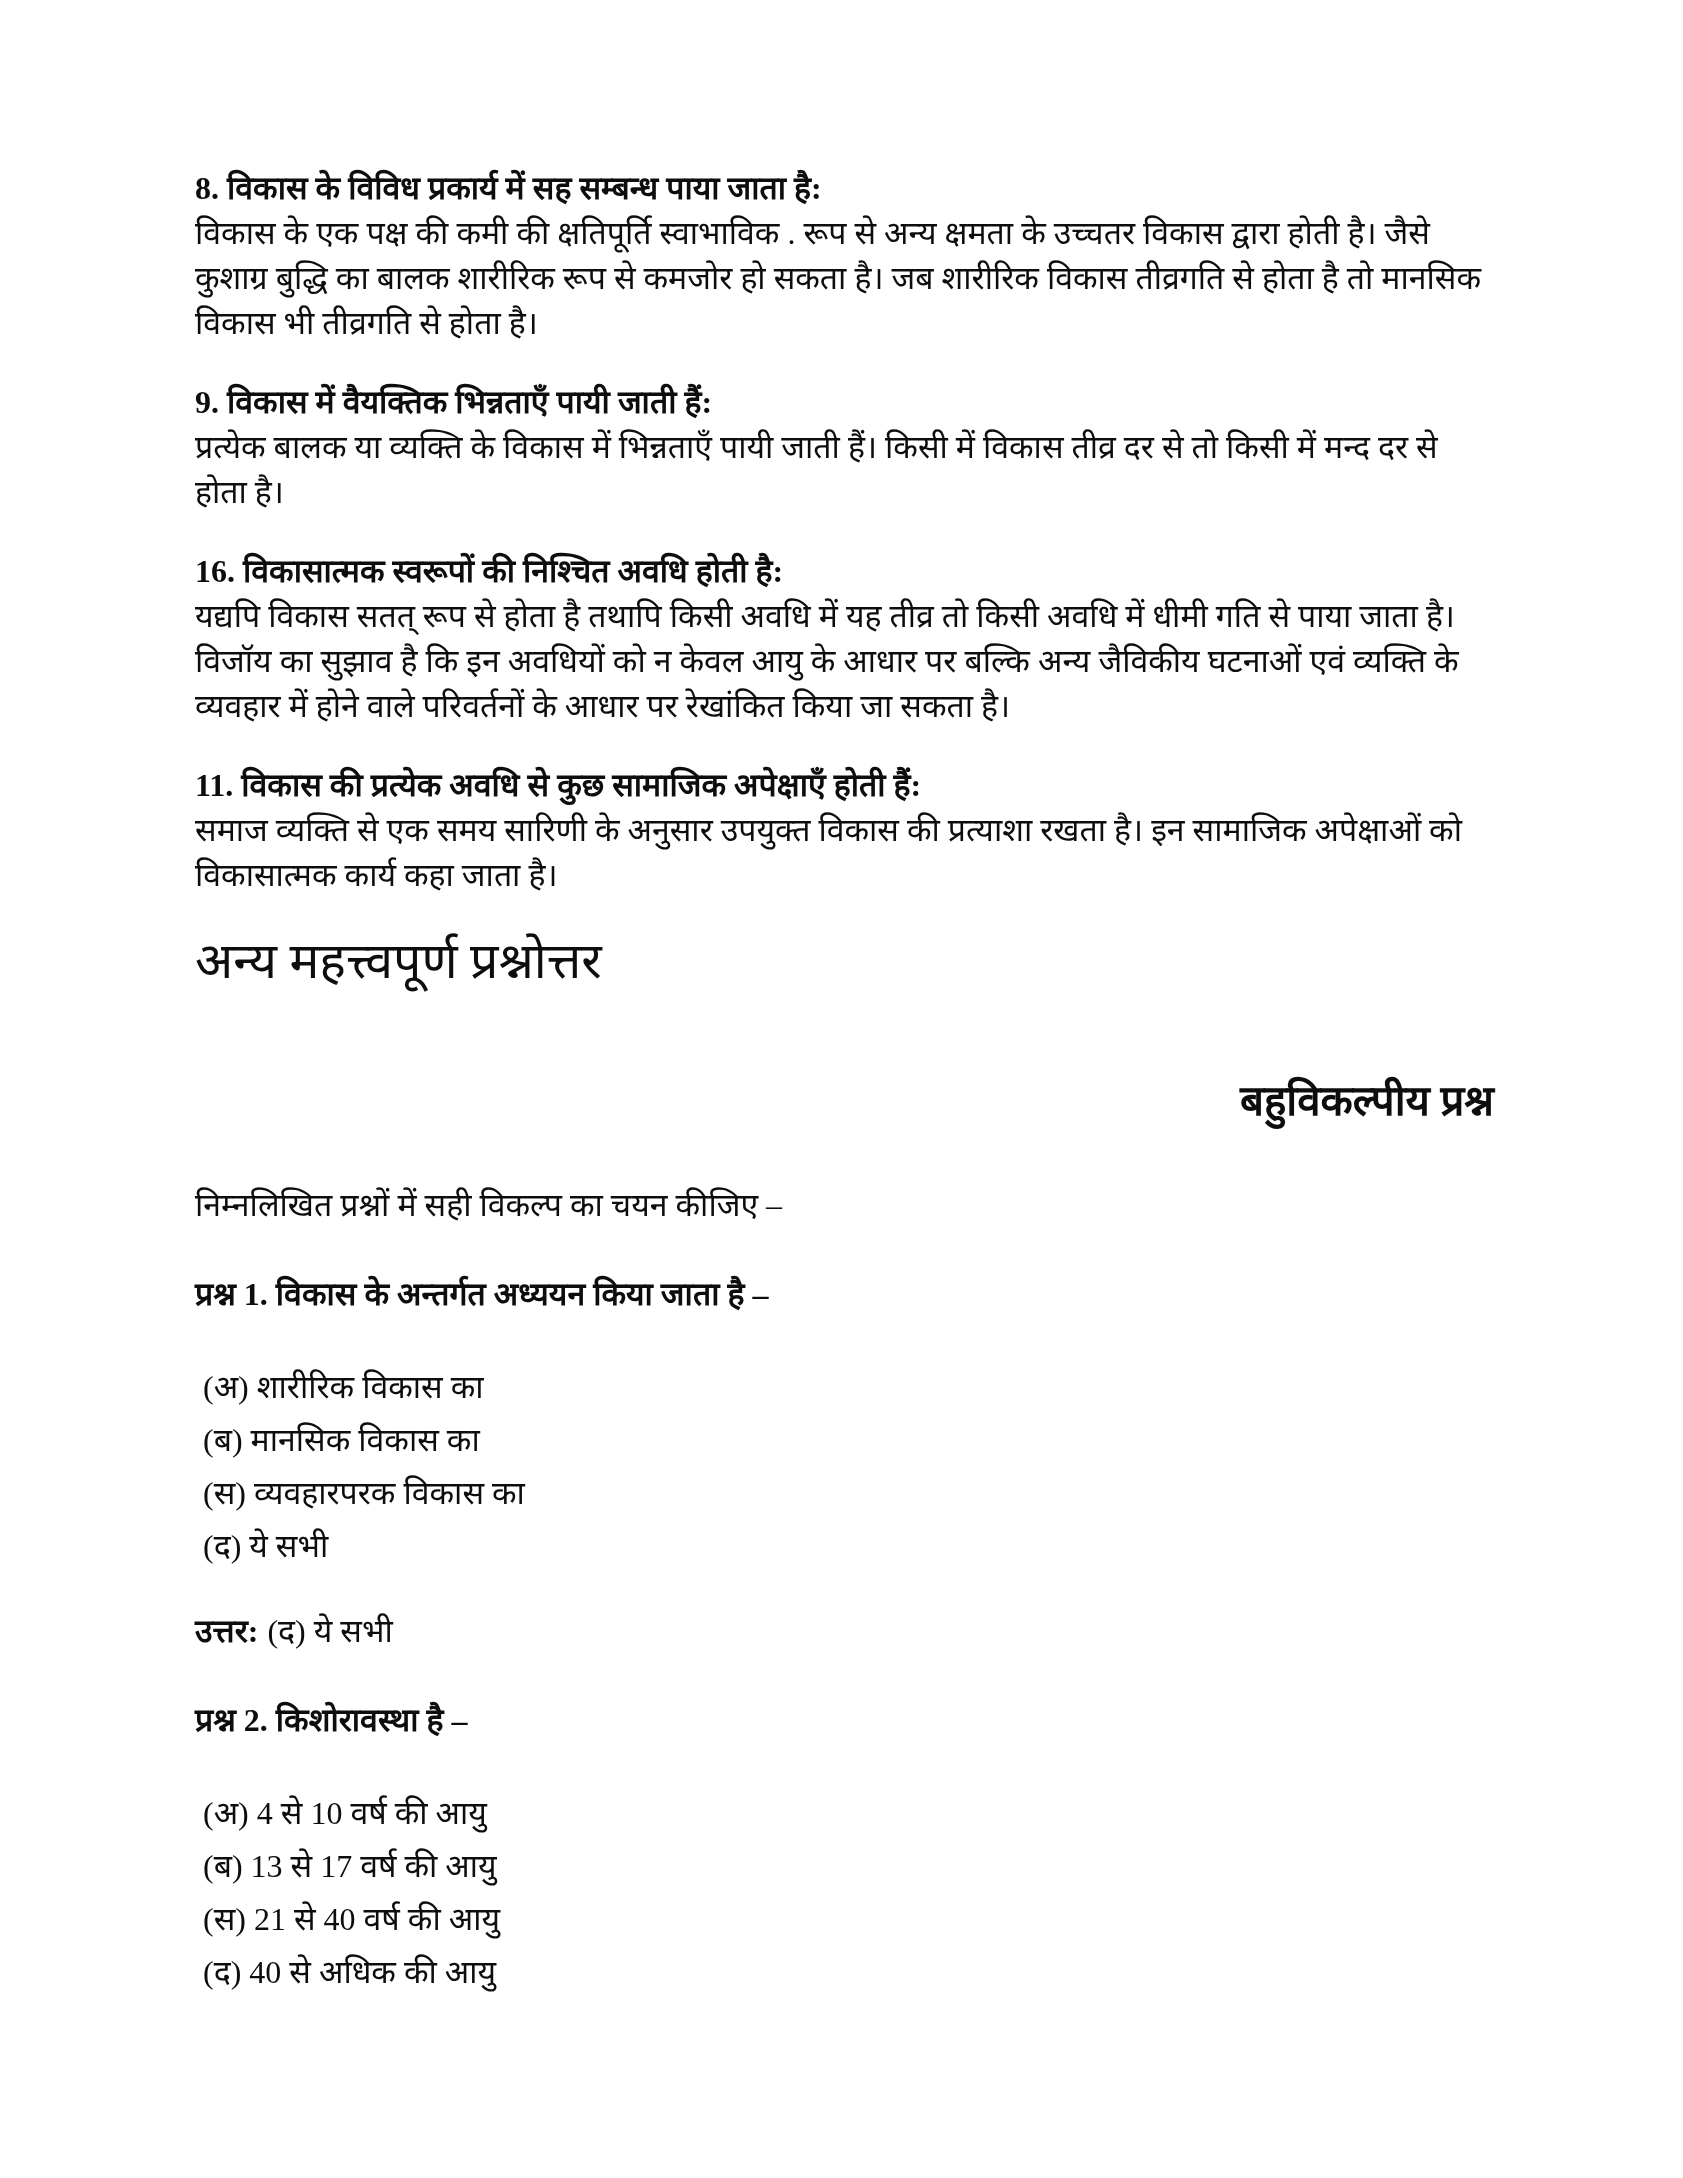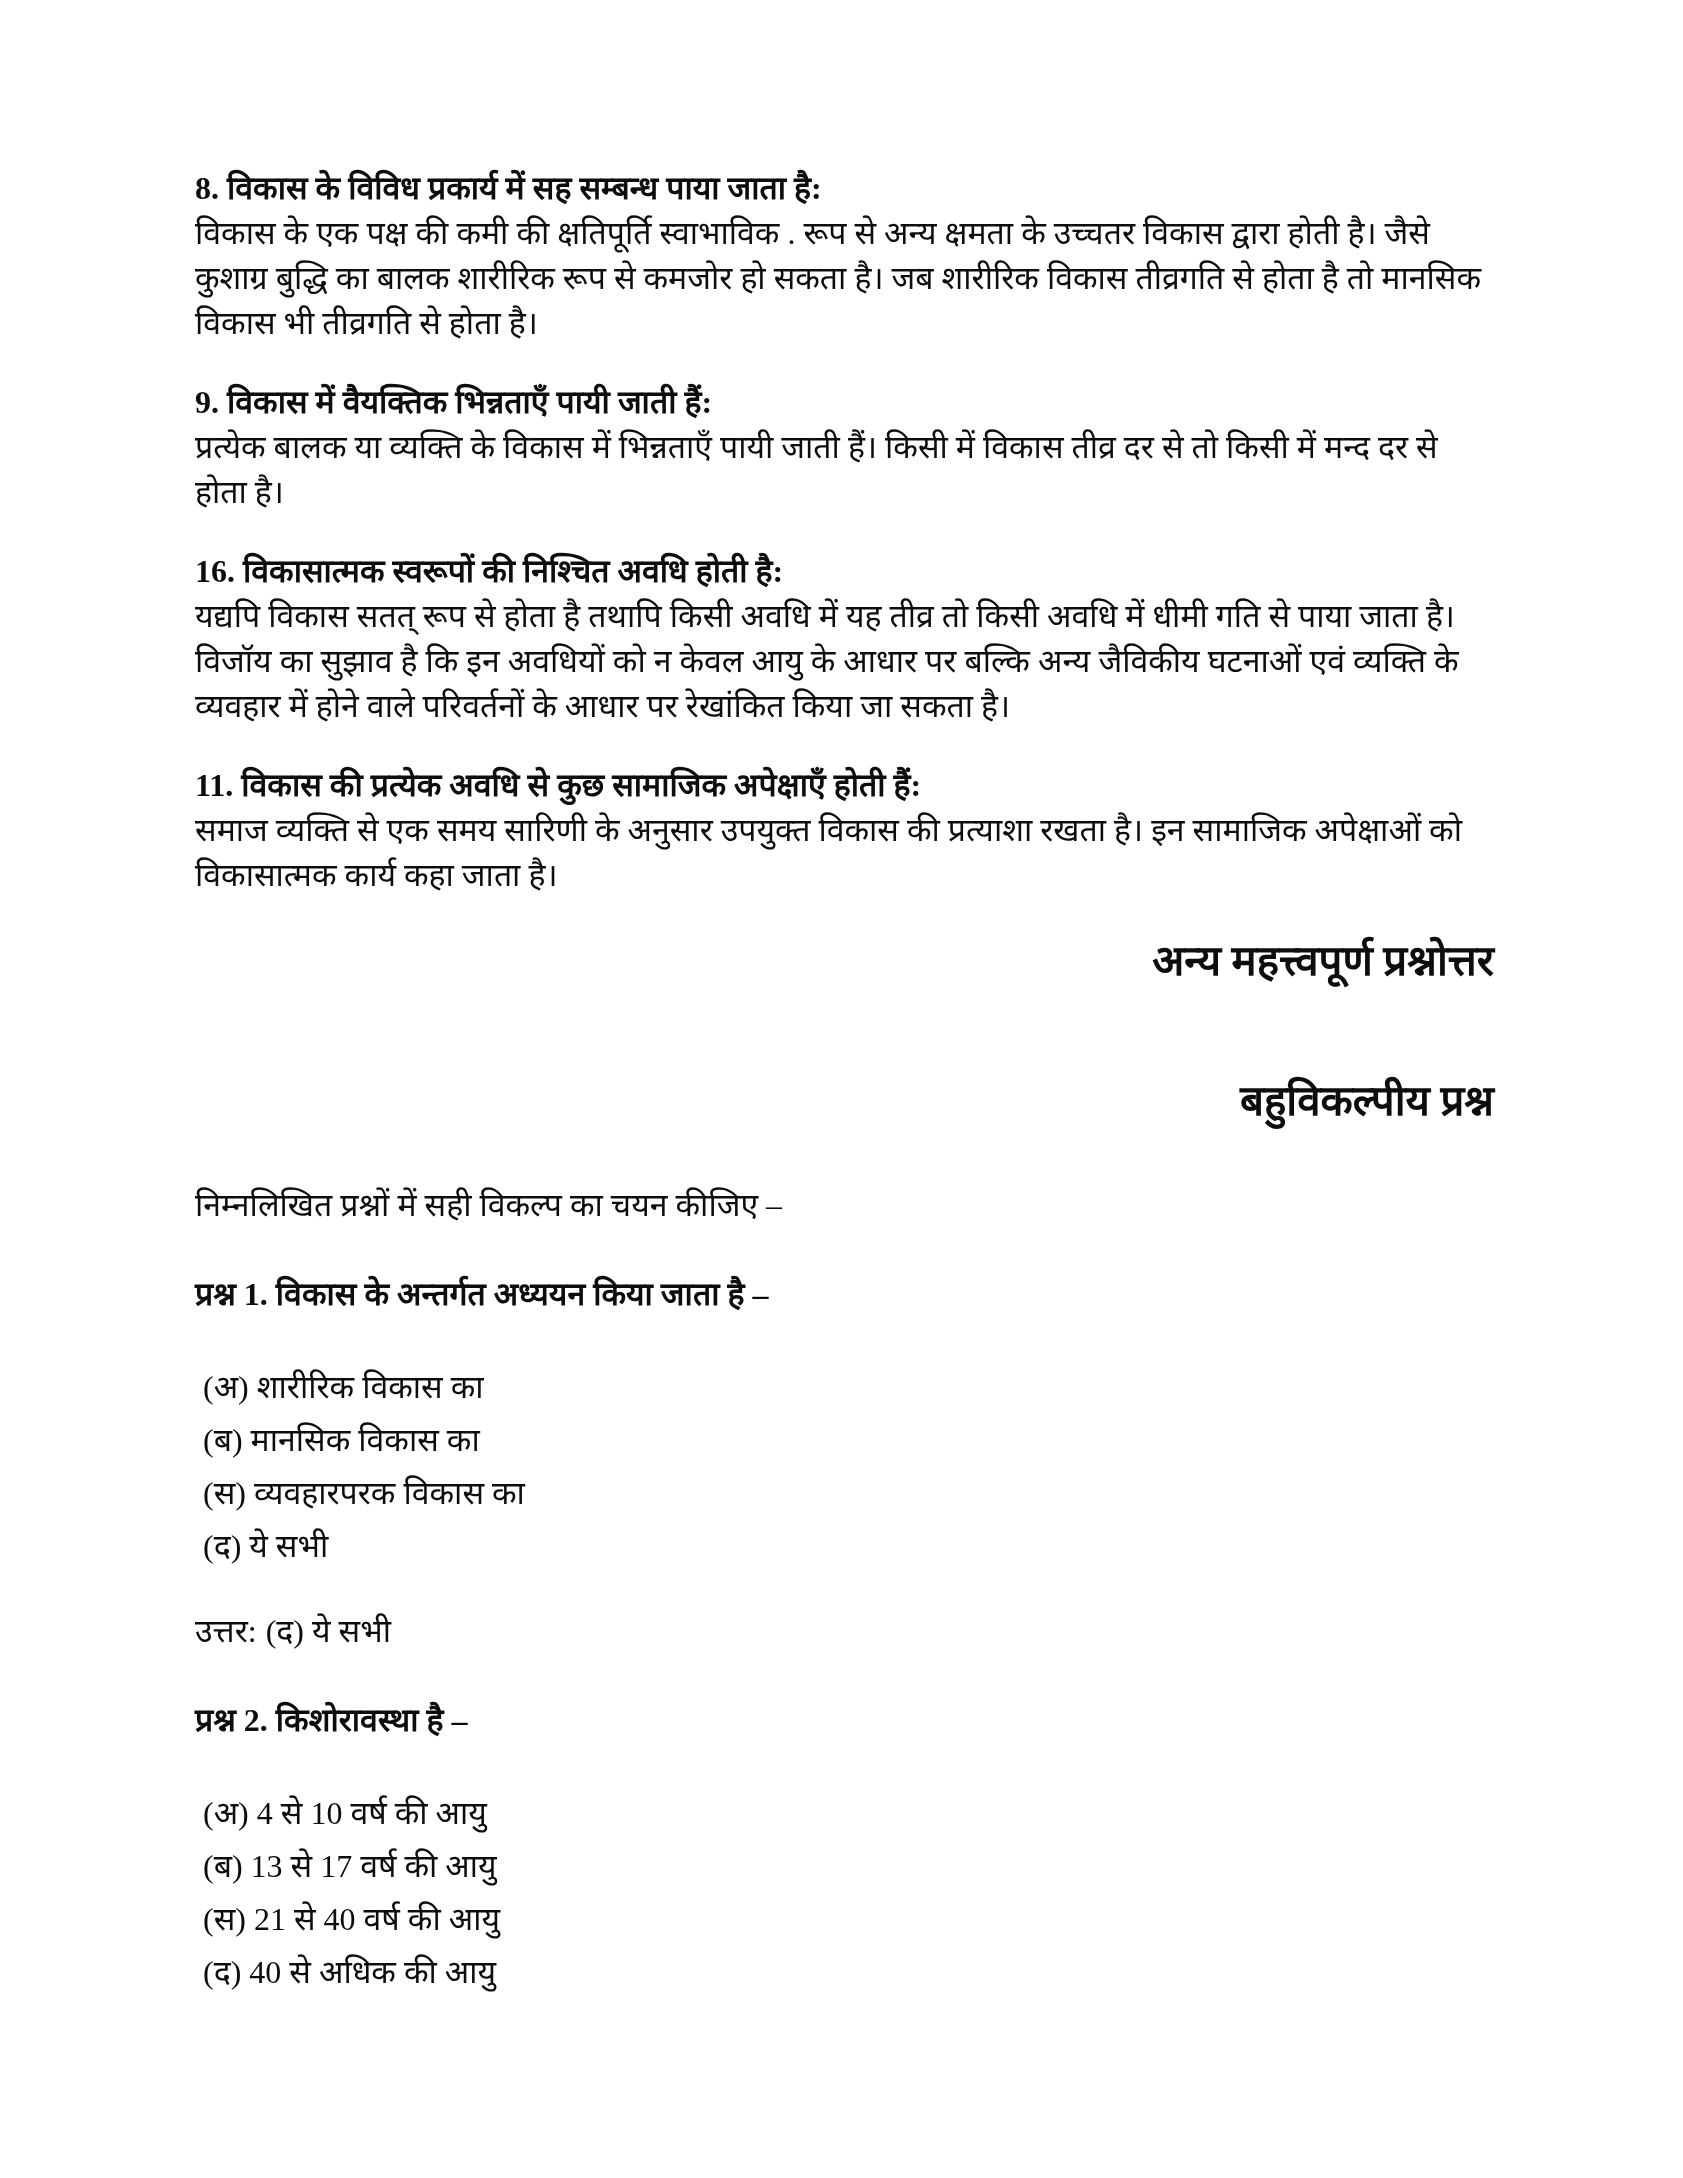--- a/index.html
+++ b/index.html
@@ -35,24 +35,24 @@
     font-weight: bold;
   }
   .sec-b {
     margin: 0;
     font-size: 32px;
     line-height: 45px;
     font-weight: normal;
   }
   .main-heading {
     margin: 38px 0 0 0;
-    font-size: 42px;
+    font-size: 50px;
     line-height: 51px;
-    font-weight: bold;
-    text-align: right;
+    font-weight: normal;
+    text-align: left;
   }
   .sub-heading {
     margin: 89px 0 0 0;
     font-size: 42px;
     line-height: 51px;
     font-weight: bold;
     text-align: right;
   }
   .instruction {
     margin: 56px 0 0 0;
@@ -71,21 +71,21 @@
     margin: 8px;
     font-size: 32px;
     line-height: 45px;
   }
   .answer {
     margin: 40px 0 0 0;
     font-size: 32px;
     line-height: 45px;
   }
   .answer-label {
-    font-weight: normal;
+    font-weight: bold;
     margin-right: 9px;
   }
 </style>
 </head>
 <body>
 
 <div class="page">
   <div class="content">
 
     <section class="sec">

